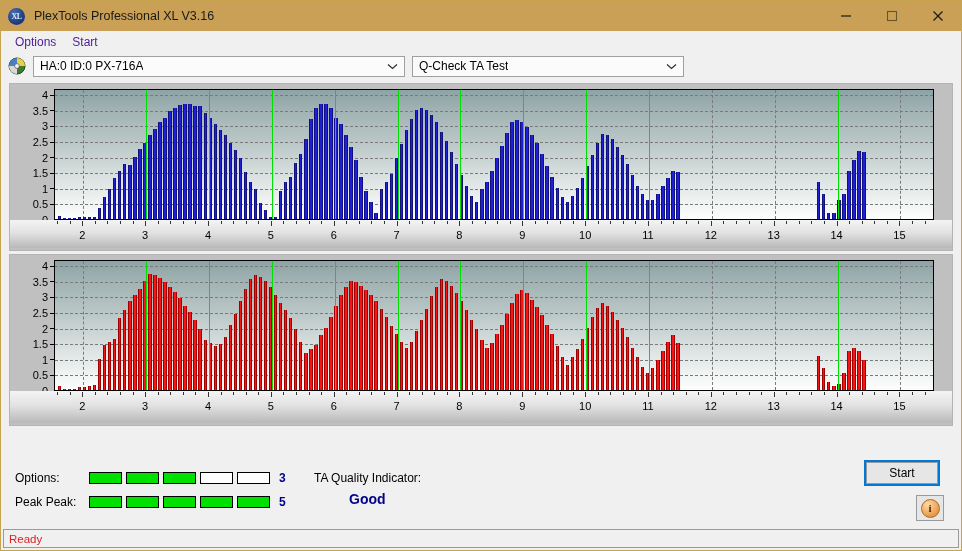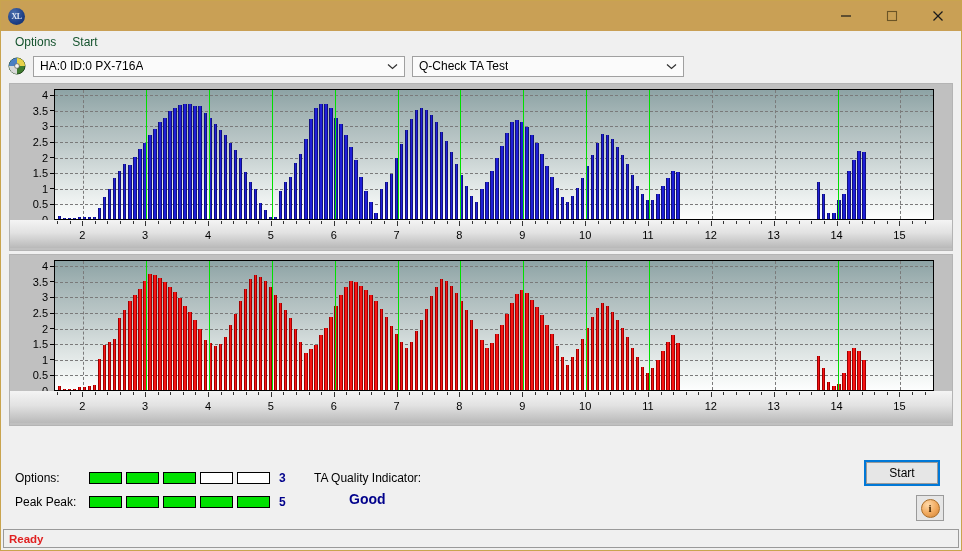--- a/index.html
+++ b/index.html
@@ -28,21 +28,21 @@
     margin-left:9px;font-size:12.5px;color:#1a1a1a;white-space:nowrap;
   }
   .winbtns{position:absolute;right:0;top:0;height:30px;display:flex;}
   .winbtn{width:46px;height:30px;display:flex;align-items:center;justify-content:center;}
   .winbtn svg{display:block;}
   
   .menubar{
     height:21px;background:#f0f0f0;display:flex;align-items:center;
     padding-left:6px;box-sizing:border-box;
   }
-  .menuitem{font-size:12px;color:#14532d;padding:2px 8px;}
+  .menuitem{font-size:12px;color:#4c1d95;padding:2px 8px;}
   
   .toolbar{
     height:28px;display:flex;align-items:center;gap:7px;
     padding:0 7px;box-sizing:border-box;background:#f0f0f0;
   }
   .drive-icon{
     width:18px;height:18px;flex:0 0 auto;position:relative;
   }
   .combo{
     height:21px;background:#fbfbfb;border:1px solid #a0a0a0;
@@ -120,29 +120,30 @@
     display:flex;align-items:center;justify-content:center;
     font-size:11px;font-weight:bold;color:#4a2a05;
     font-family:"Liberation Serif",serif;
   }
   
   .statusbar{
     position:absolute;left:2px;right:2px;bottom:2px;height:19px;
     background:#f0f0f0;border:1px solid #9a9a9a;box-sizing:border-box;
     display:flex;align-items:center;
   }
-  .status-text{font-size:11.5px;color:#e02020;padding-left:5px;font-weight:bold;}
+  .status-text{font-size:11.5px;color:#e02020;padding-left:5px;}
 </style>
 </head>
 <body>
 
 <div class="window">
 
   <div class="titlebar">
     <div class="app-icon">XL</div>
+    <div class="title-text">PlexTools Professional XL V3.16</div>
     <div class="winbtns">
       <div class="winbtn">
         <svg width="12" height="12" viewBox="0 0 12 12">
             <line x1="1" y1="6" x2="11" y2="6" stroke="#1a1a1a" stroke-width="1.2"></line>
           </svg>
       </div>
       <div class="winbtn">
         <svg width="12" height="12" viewBox="0 0 12 12">
             <rect x="1.5" y="1.5" width="9" height="9" fill="none" stroke="#6b5526" stroke-width="1.1"></rect>
           </svg>

